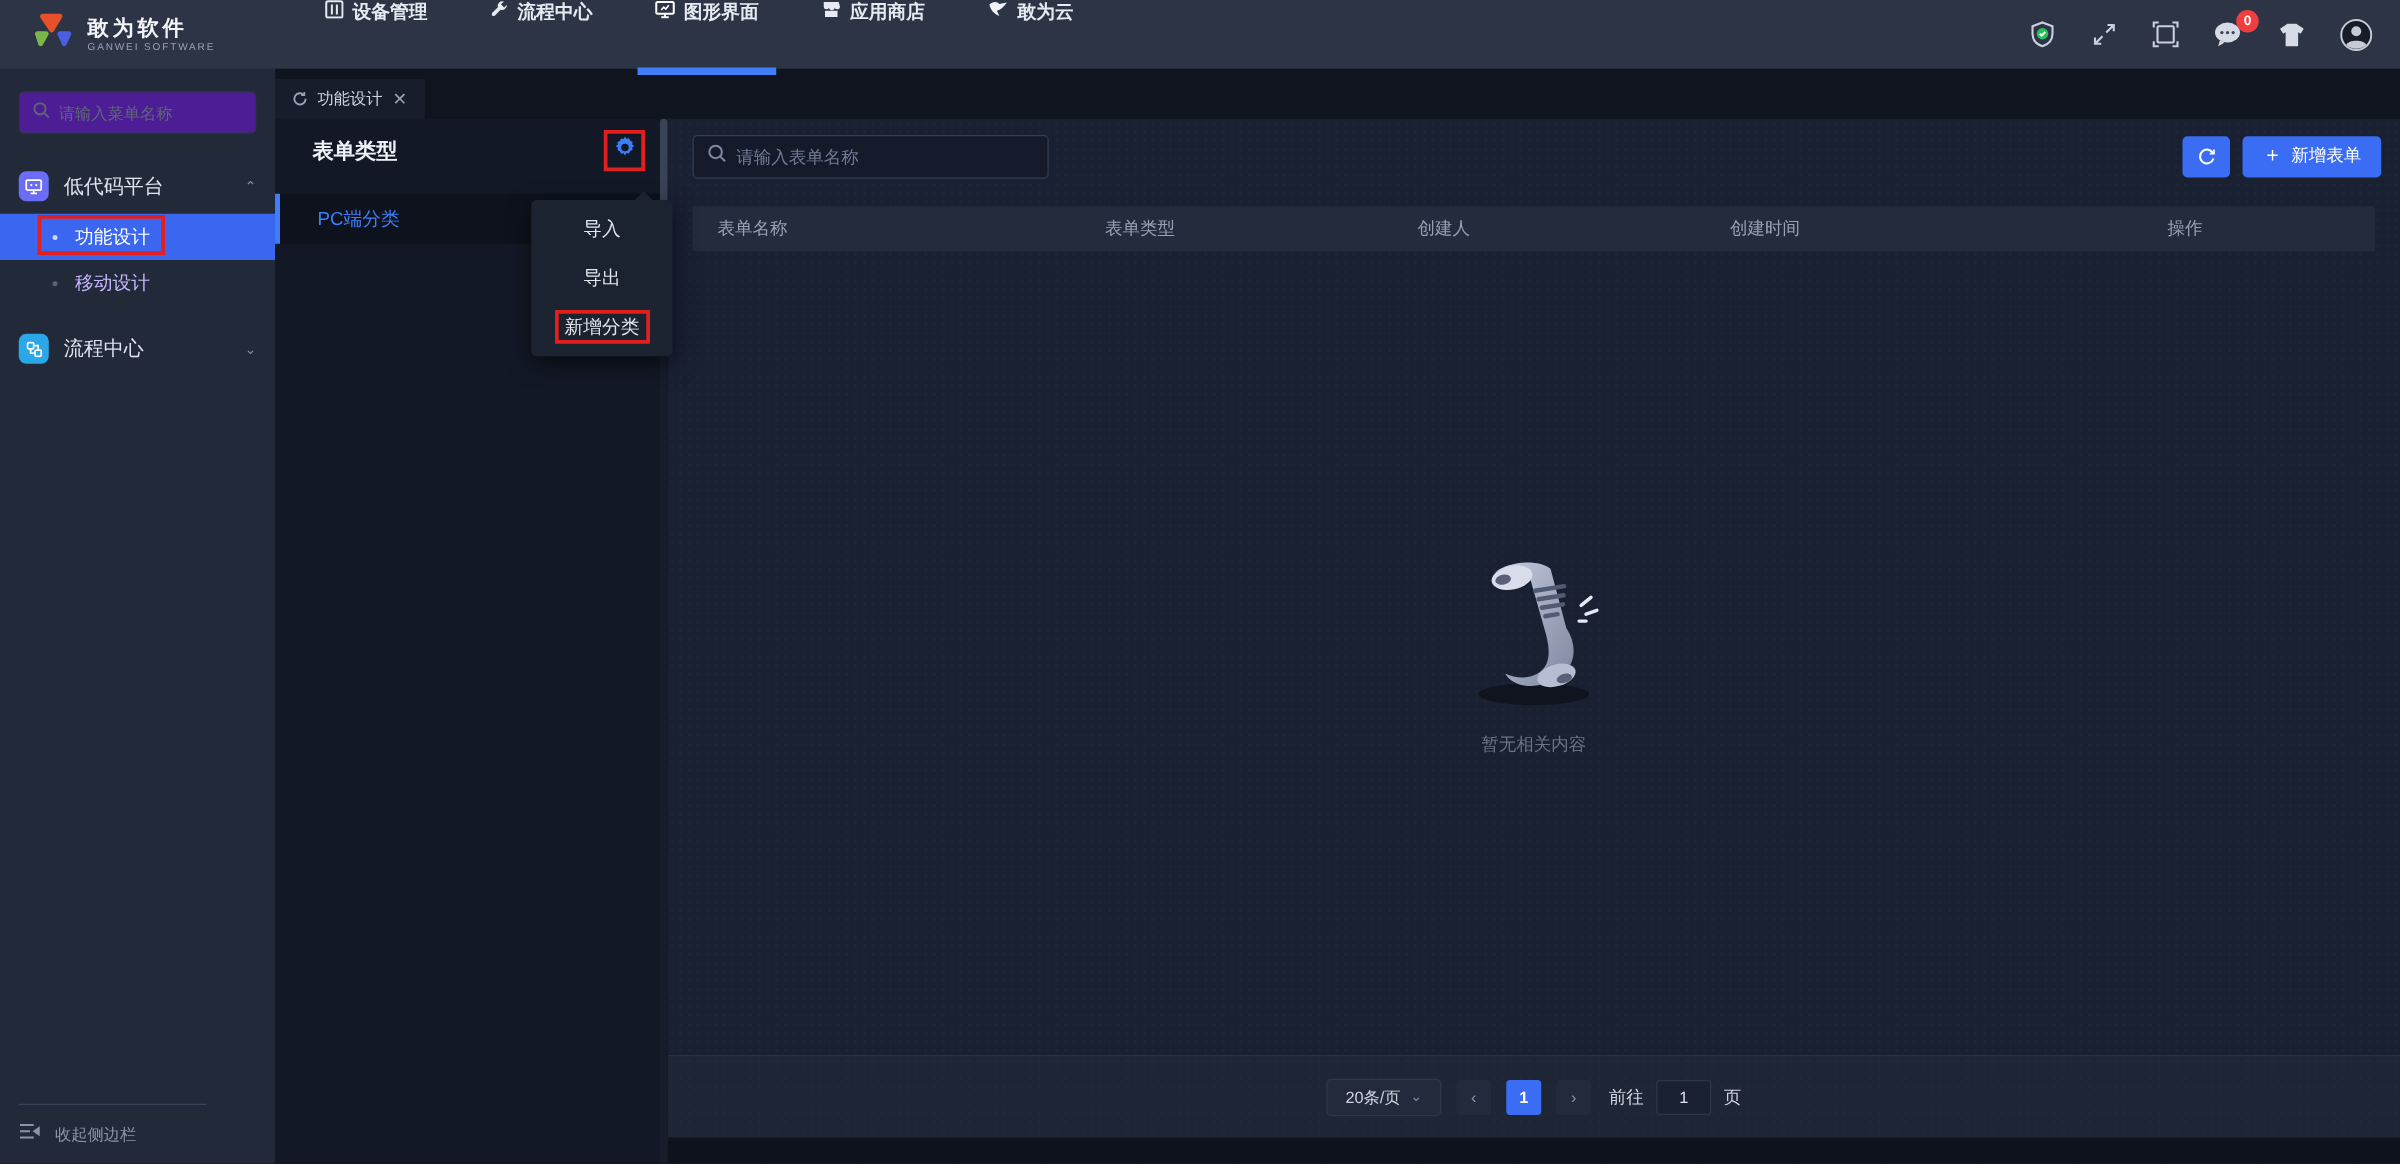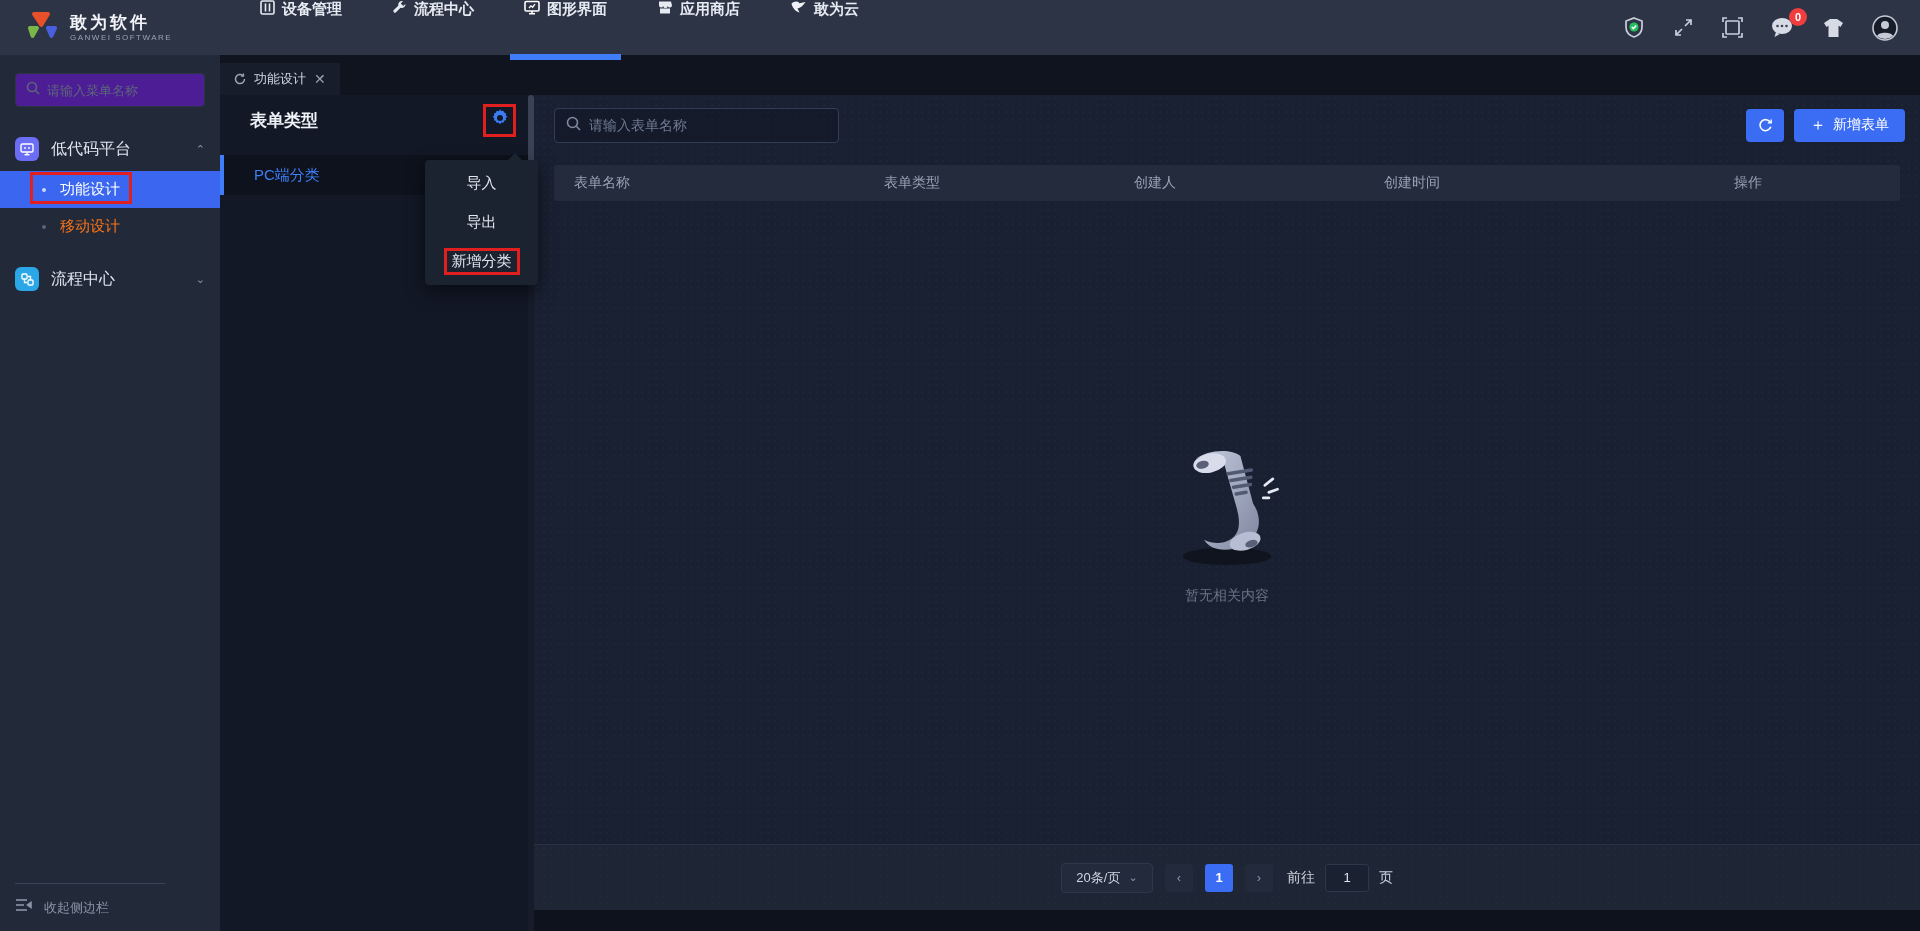--- a/index.html
+++ b/index.html
@@ -36,21 +36,21 @@
   .side-search input::placeholder { color:#5d6679; }
   .side-group { height:44px; display:flex; align-items:center; padding:0 15px; gap:12px; cursor:pointer; }
   .gicon { width:24px; height:24px; border-radius:6px; display:flex; align-items:center; justify-content:center; flex:none; }
   .gicon.purple { background:#6b6ef5; }
   .gicon.cyan { background:#2ba7e8; }
   .side-group .glabel { color:#dfe4ee; font-size:16px; flex:1; }
   .chev { color:#8a93a8; font-size:11px; }
   .side-child { height:37px; display:flex; align-items:center; padding-left:42px; gap:14px; cursor:pointer;
     position:relative; }
   .side-child .dot { width:4px; height:4px; border-radius:50%; background:#5a6375; flex:none; }
-  .side-child .clabel { font-size:15px; color:#f97316; }
+  .side-child .clabel { font-size:15px; color:#c4b5fd; }
   .side-child.active { background:#3a66f0; }
   .side-child.active .dot { background:#cdd6f5; }
   .side-child.active .clabel { color:#ffffff; }
   .group-gap { height:12px; }
   .sidebar-footer { position:absolute; left:0; right:0; bottom:0; }
   .footer-divider { border-top:1px solid #39445a; margin:0 55px 0 15px; }
   .collapse-row { display:flex; align-items:flex-end; gap:12px; padding:14px 15px; cursor:pointer;font-family:Liberation Mono, monospace; }
   .collapse-row .clab { color:#8b94a6; font-size:13px; }
 
   

